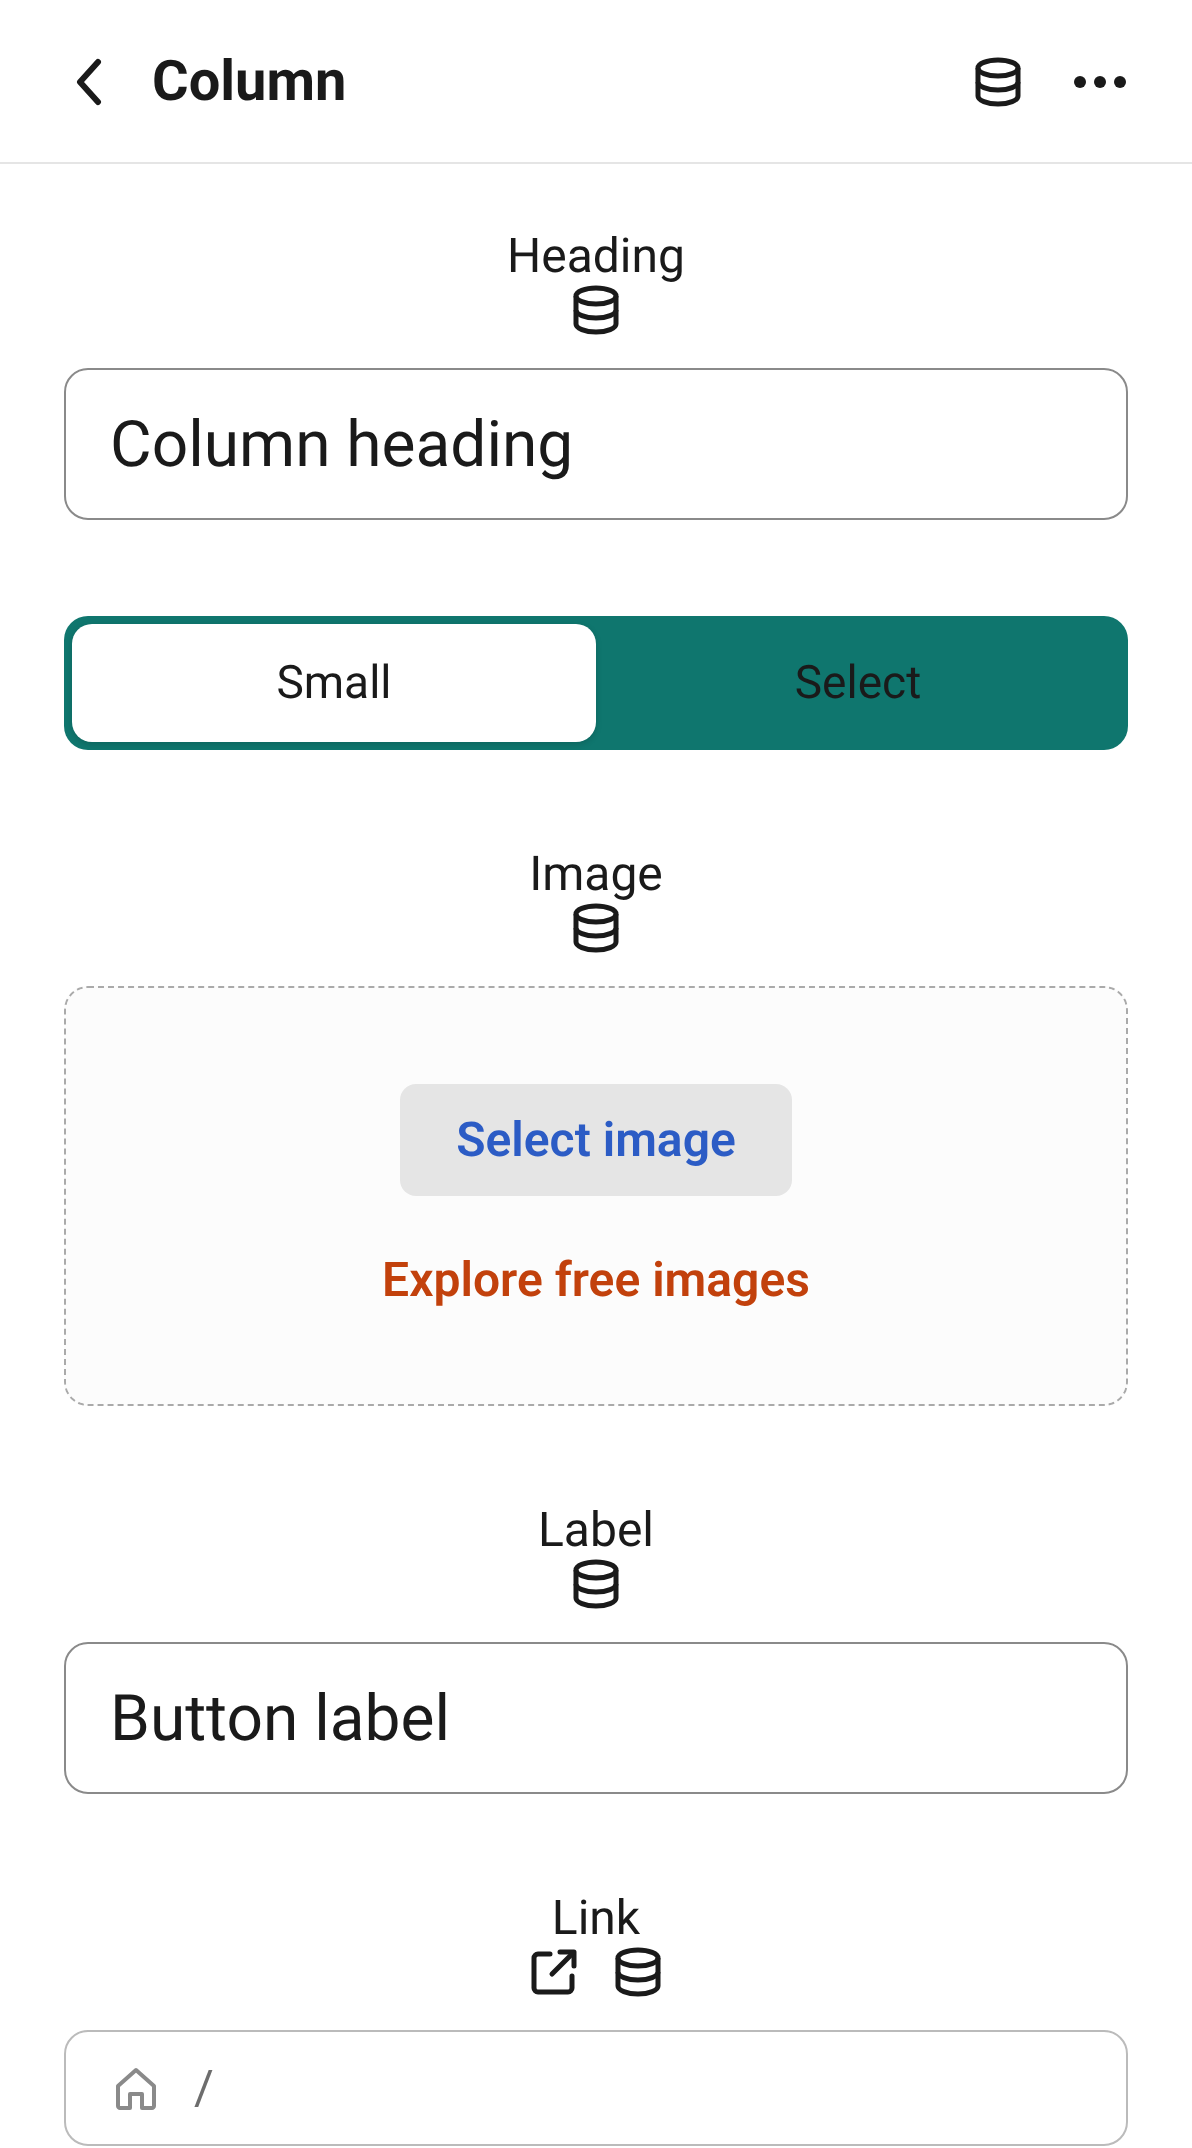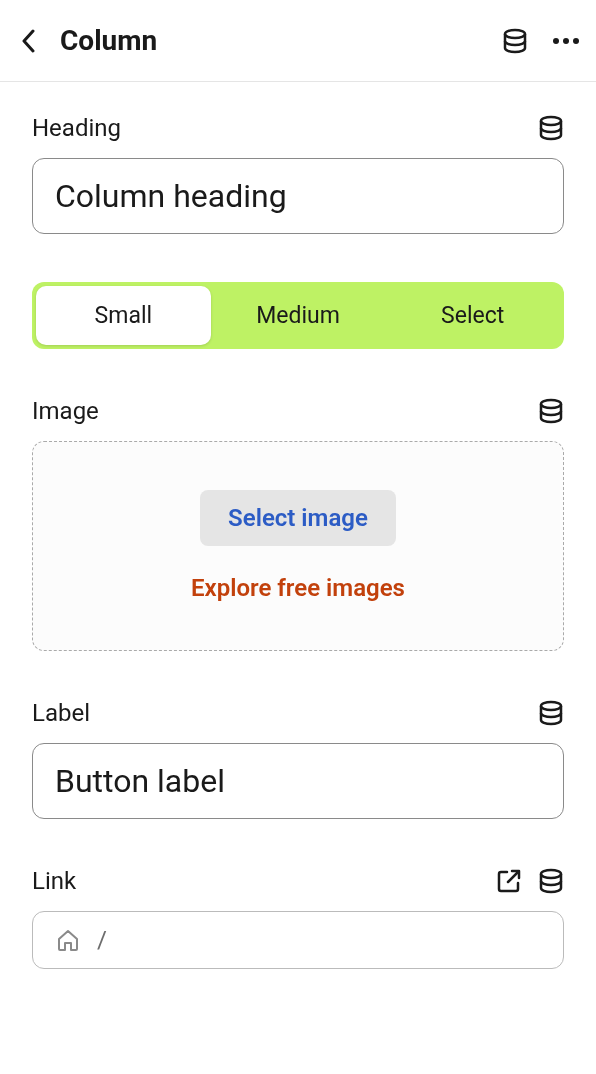--- a/index.html
+++ b/index.html
@@ -11,21 +11,21 @@
       font-family: -apple-system, BlinkMacSystemFont, "Segoe UI", Roboto, Helvetica, Arial, sans-serif;
       background: #fff;
       width: 596px;
       height: 1074px;
       color: #1a1a1a;
     }
     .header {
       display: flex;
       align-items: center;
       justify-content: space-between;
-      padding: 24px 16px;
+      padding: 24px 32px;
       border-bottom: 1px solid #e5e5e5;
     }
     .header-left {
       display: flex;
       align-items: center;
       gap: 20px;
     }
     .back-btn {
       cursor: pointer;
       display: flex;
@@ -54,20 +54,21 @@
       padding: 32px;
     }
     .section {
       margin-bottom: 48px;
     }
     .section-header {
       display: flex;
       align-items: center;
       justify-content: space-between;
       margin-bottom: 16px;
+      flex-direction: column;
     }
     .section-label {
       font-size: 24px;
       font-weight: 400;
       color: #1a1a1a;
     }
     .section-icons {
       display: flex;
       align-items: center;
       gap: 16px;
@@ -77,21 +78,21 @@
       padding: 18px 22px;
       font-size: 32px;
       border: 1px solid #8a8a8a;
       border-radius: 12px;
       outline: none;
       color: #1a1a1a;
       font-family: inherit;
     }
     .segmented-control {
       display: flex;
-      background: #bef264;
+      background: #0f766e;
       border-radius: 12px;
       padding: 4px;
       gap: 0;
     }
     .segment {
       flex: 1;
       padding: 16px 0;
       text-align: center;
       font-size: 23px;
       font-weight: 400;
@@ -203,21 +204,20 @@
           </svg>
         </div>
       </div>
     </div>
     <input type="text" class="text-input" value="Column heading" style="">
   </div>
 
   <div class="section">
     <div class="segmented-control">
       <button class="segment active">Small</button>
-      <button class="segment">Medium</button>
       <button class="segment">Select</button>
     </div>
   </div>
 
   <div class="section">
     <div class="section-header">
       <span class="section-label">Image</span>
       <div class="section-icons">
         <div class="icon-btn">
           <svg width="26" height="26" viewBox="0 0 26 26" fill="none">

